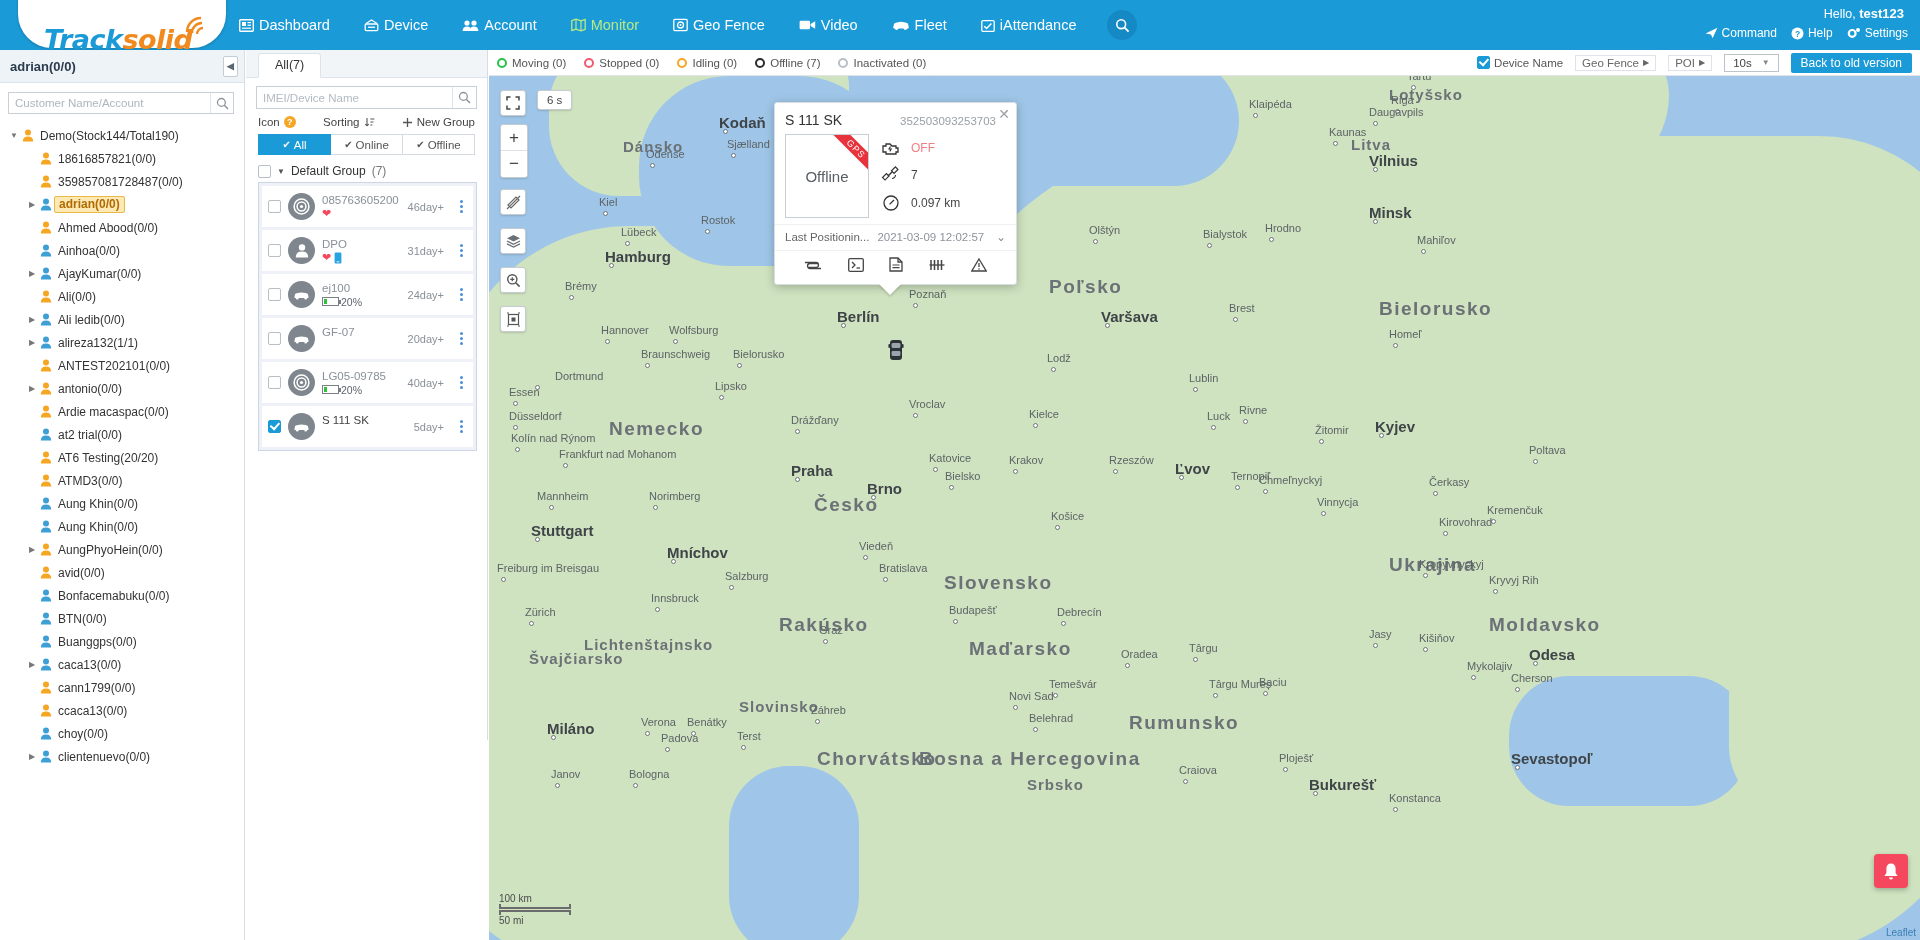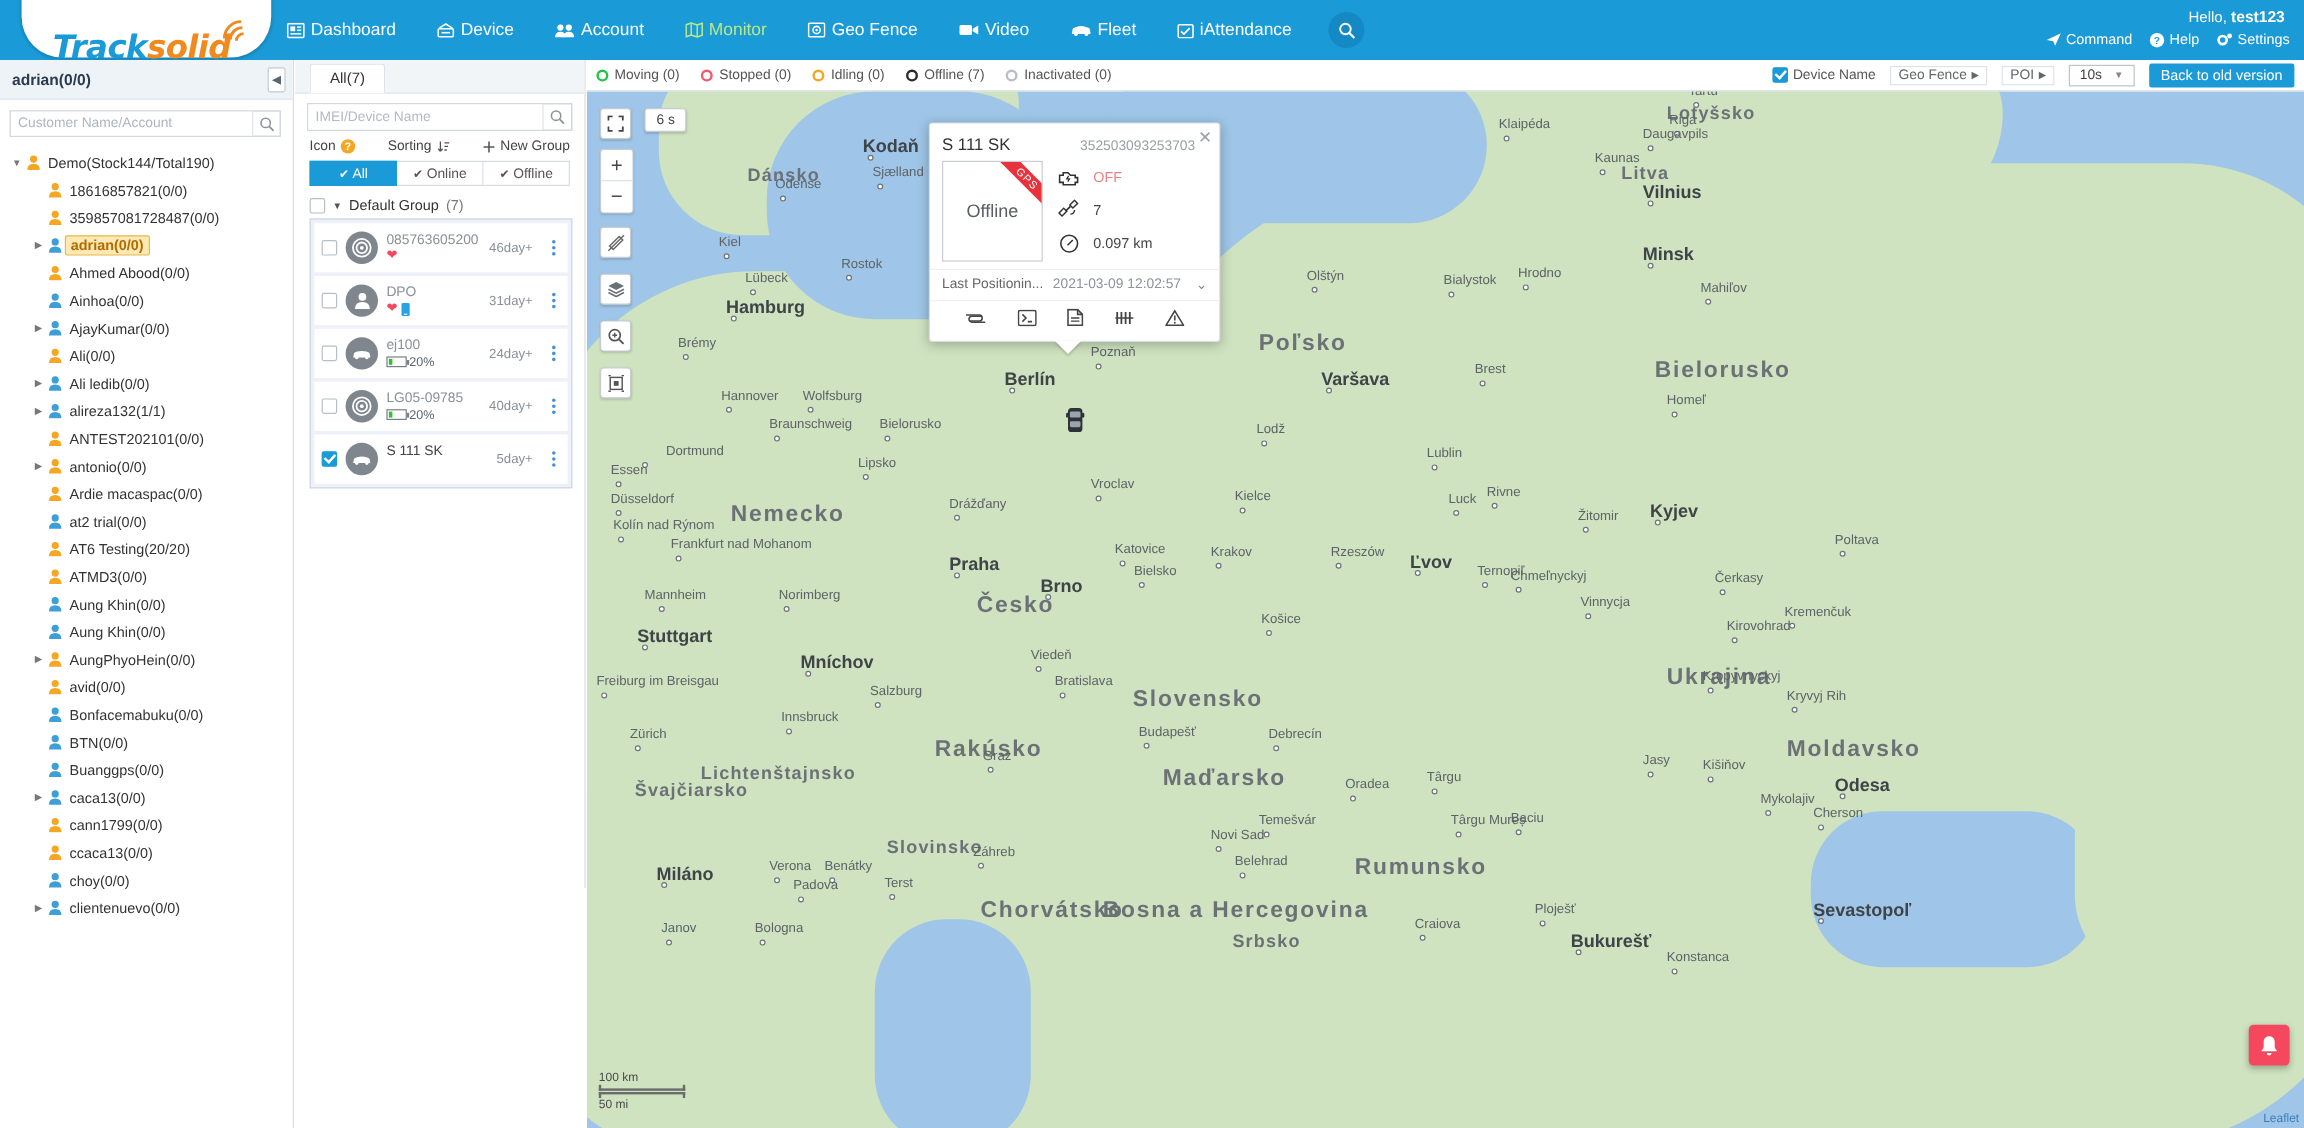--- a/index.html
+++ b/index.html
@@ -834,20 +834,40 @@
             <div class="dev-sub">
               <span class="batt">
                 <span class="batt-shell">
                   <span class="batt-fill" style="width:20%"></span>
                 </span>
                 <span class="batt-txt">20%</span>
               </span>
             </div>
           </div>
           <div class="dev-age">24day+</div>
+          <div class="dots">
+            <i></i>
+            <i></i>
+            <i></i>
+          </div>
+        </div>
+        <div class="dev-item">
+          <div class="cbox"></div>
+          <div class="dev-avatar">
+            <svg width="17" height="12" viewBox="0 0 17 12">
+              <path d="M1.4 8.2 L2 5.6 Q2.2 4.8 3 4.6 L4.6 4 Q8.5 3 12.4 4 L14 4.6 Q14.8 4.8 15 5.6 L15.6 8.2 Q15.7 8.9 15 8.9 L2 8.9 Q1.3 8.9 1.4 8.2 Z" fill="#fff"></path>
+              <circle cx="4.3" cy="8.9" r="1.5" fill="#fff"></circle>
+              <circle cx="12.7" cy="8.9" r="1.5" fill="#fff"></circle>
+            </svg>
+          </div>
+          <div class="dev-meta">
+            <div class="dev-name">GF-07</div>
+            <div class="dev-sub"></div>
+          </div>
+          <div class="dev-age">20day+</div>
           <div class="dots">
             <i></i>
             <i></i>
             <i></i>
           </div>
         </div>
         <div class="dev-item">
           <div class="cbox"></div>
           <div class="dev-avatar">
             <svg width="17" height="17" viewBox="0 0 17 17">

